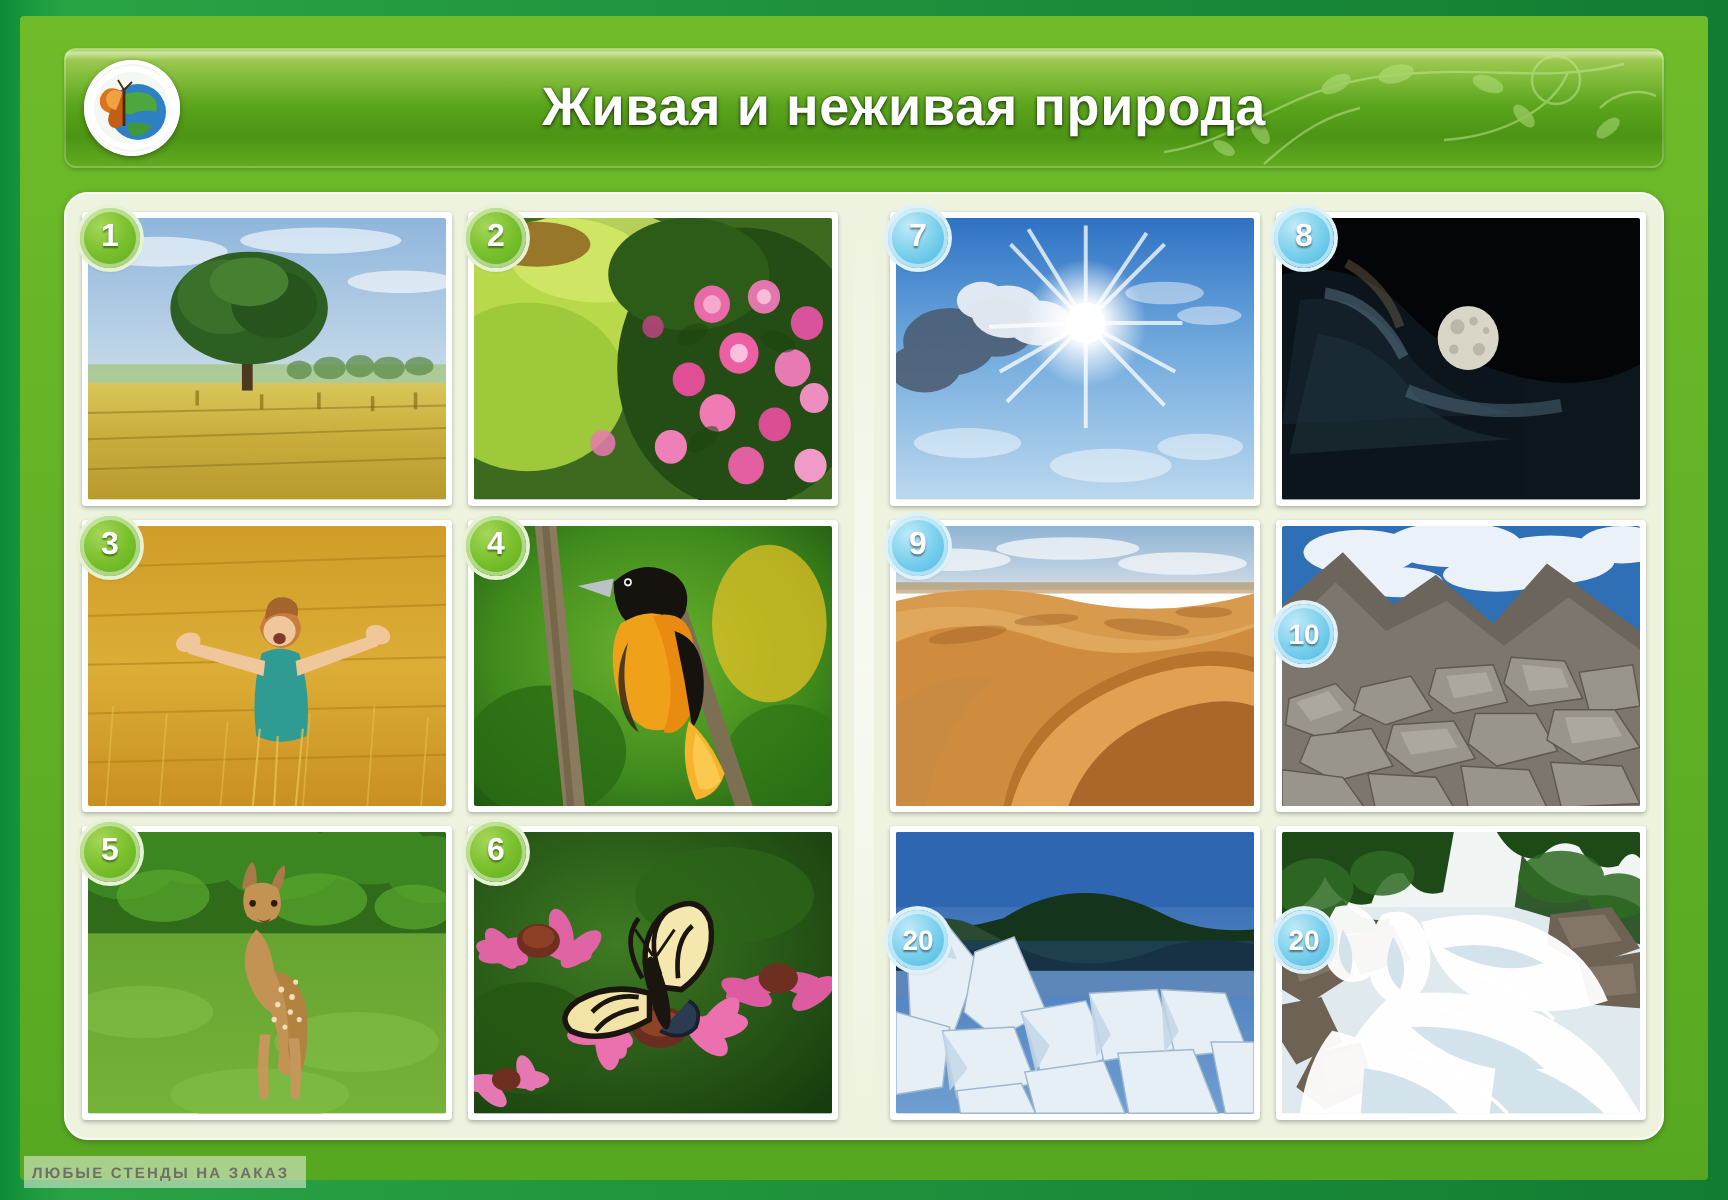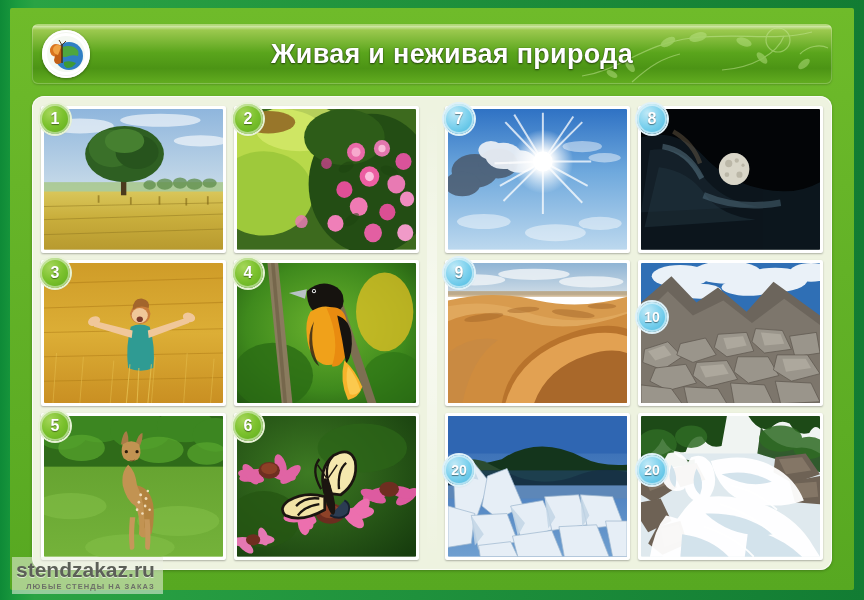--- a/index.html
+++ b/index.html
@@ -776,15 +776,14 @@
             </svg>
           </div>
           <div class="badge nonliving wide">20</div>
         </div>
       </div>
     </div>
   </div>
 </div>
 
 <div class="watermark">
-  <div class="wm-main">stendzakaz.ru</div>
   <div class="wm-sub">ЛЮБЫЕ СТЕНДЫ НА ЗАКАЗ</div>
 </div>
 
 </body></html>

